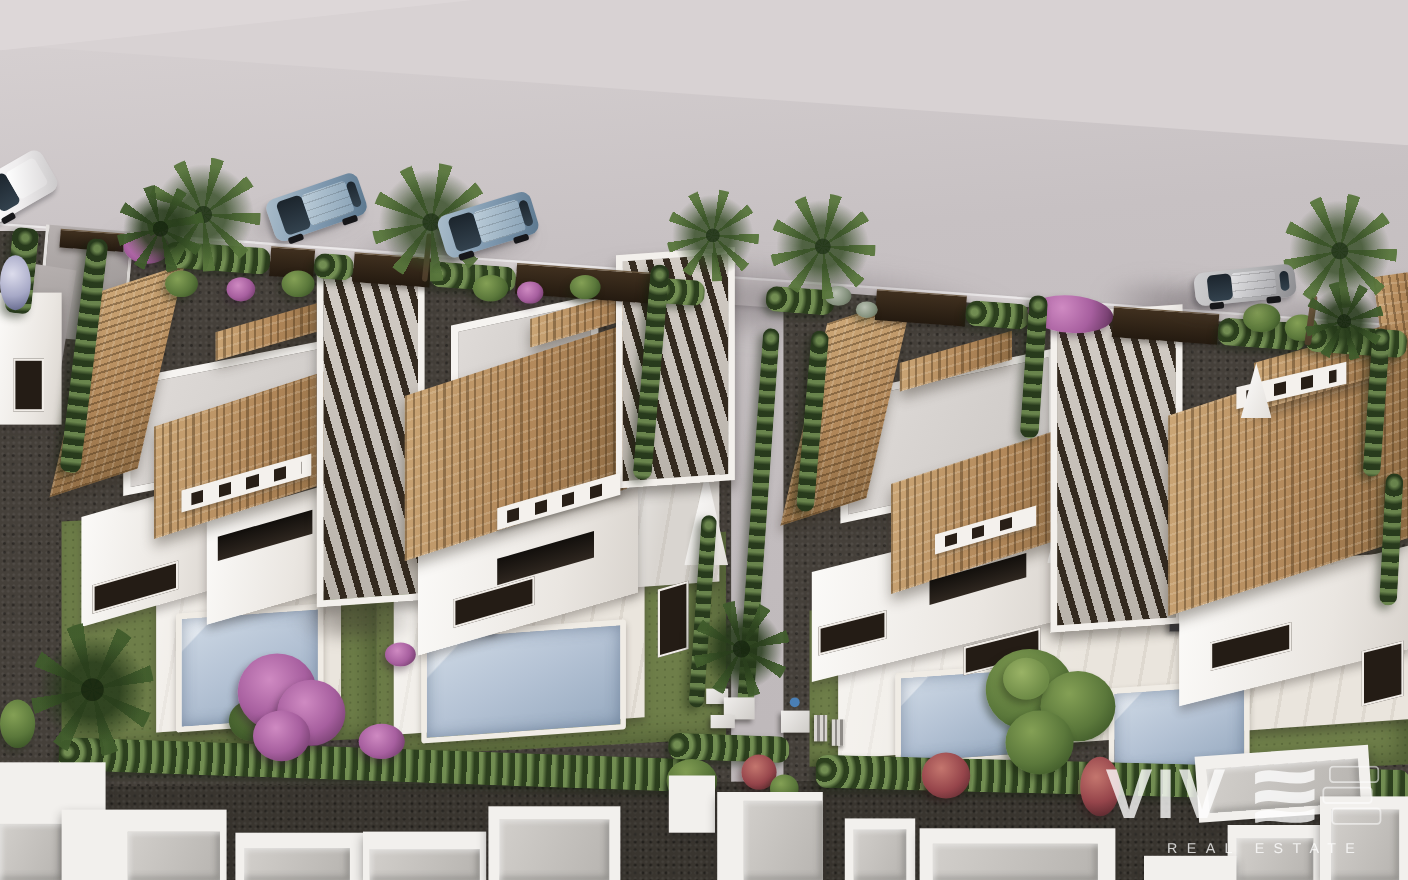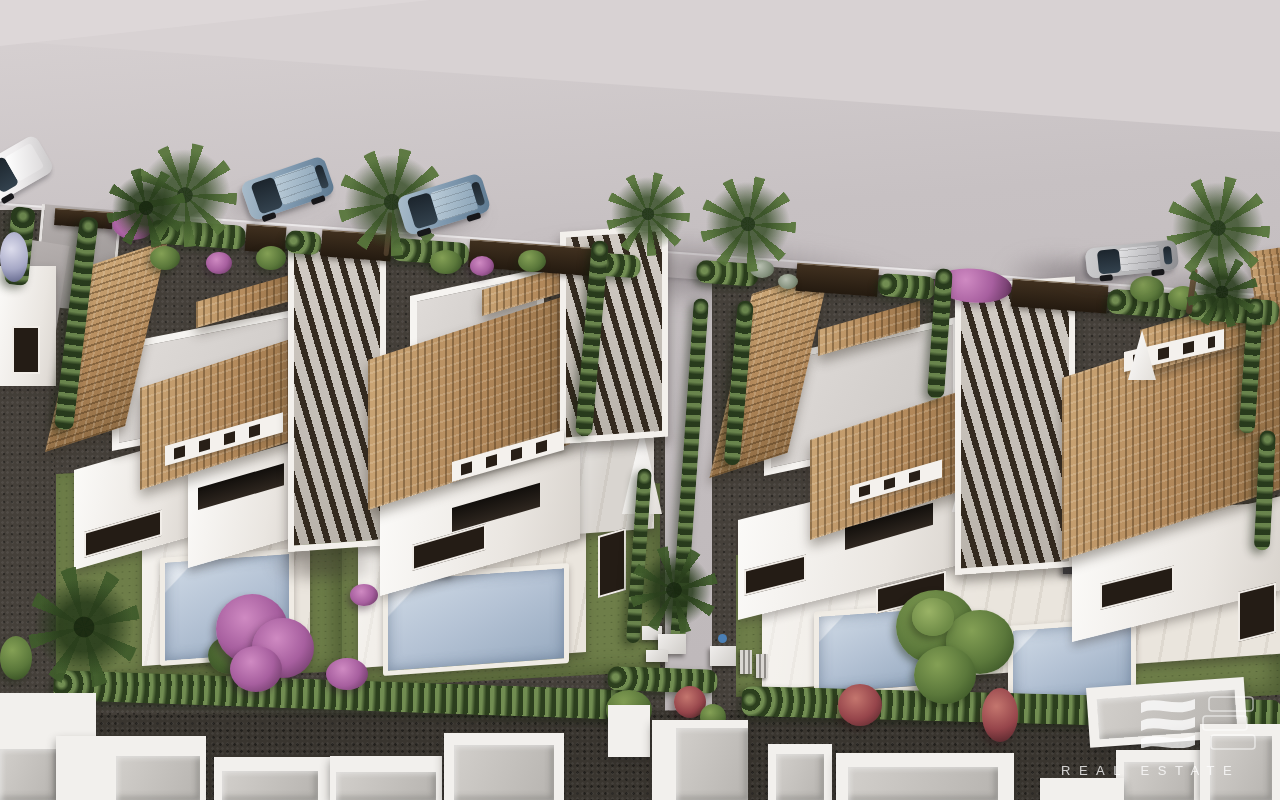--- a/index.html
+++ b/index.html
@@ -341,20 +341,21 @@
     <div class="wheel" style="left:64px;top:30px;width:13px;height:6px"></div>
   </div>
   <div class="car white" style="left:-22px;top:146px;width:74px;height:48px;transform:rotate(-30deg);z-index:11">
     <div class="body" style="left:0;top:2px;width:72px;height:42px"></div>
     <div class="glass" style="left:14px;top:6px;width:20px;height:32px"></div>
     <div class="roofp" style="left:34px;top:8px;width:30px;height:28px"></div>
     <div class="wheel" style="left:10px;top:42px;width:13px;height:6px"></div>
   </div>
 
   <div class="abs wm" style="left:1005px;top:690px;width:260px;height:100px;z-index:12">
+    <span class="wm-text" style="position:absolute;left:0;top:0">VIV</span>
     <svg style="position:absolute;left:134px;top:4px" width="58" height="54" viewBox="0 0 58 54" fill="currentColor">
       <path d="M2 9 C 17 1, 36 14, 56 5 L56 15 C 36 24, 17 11, 2 19 Z"></path>
       <path d="M2 27 C 17 19, 36 32, 56 23 L56 33 C 36 42, 17 29, 2 37 Z"></path>
       <path d="M2 45 C 17 37, 36 50, 56 41 L56 51 C 36 60, 17 47, 2 55 Z"></path>
     </svg>
     <svg style="position:absolute;left:196px;top:6px;opacity:.7" width="56" height="60" viewBox="0 0 56 60" fill="none" stroke="currentColor" stroke-width="1.6">
       <rect x="8" y="1" width="44" height="14" rx="3"></rect>
       <rect x="2" y="20" width="44" height="14" rx="3"></rect>
       <rect x="10" y="39" width="44" height="14" rx="3"></rect>
     </svg>

